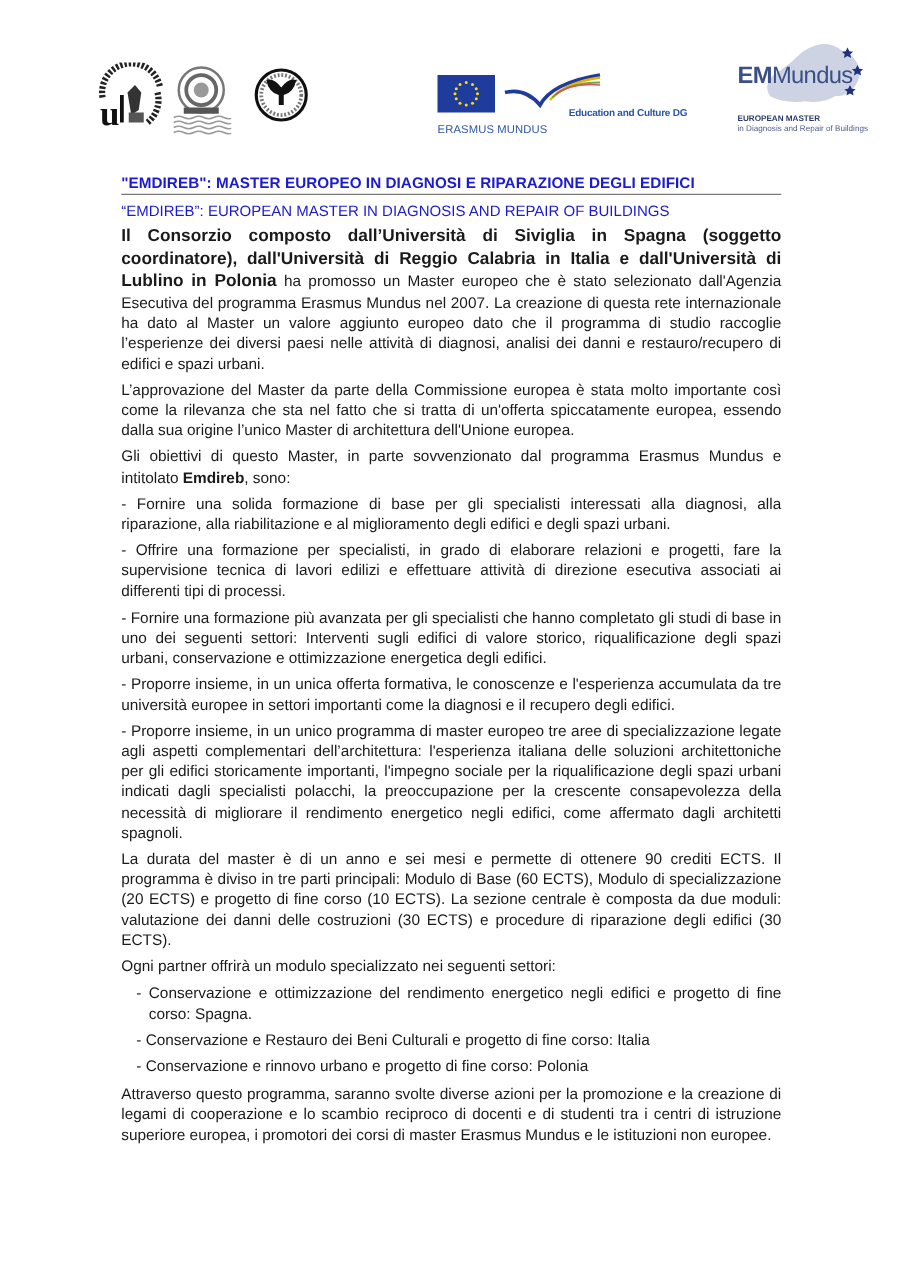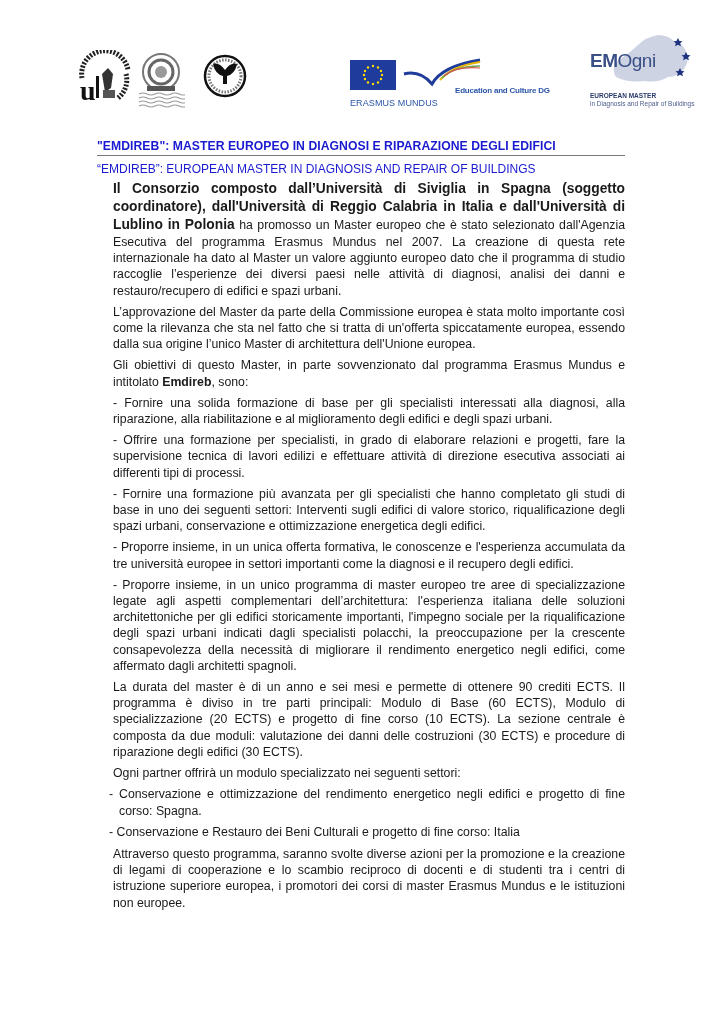--- a/index.html
+++ b/index.html
@@ -26,21 +26,21 @@
   .emd-sub1 { position:absolute; left:12px; top:60px; font-size:6.5px; font-weight:bold; color:#2a3a6a; white-space:nowrap; }
   .emd-sub2 { position:absolute; left:12px; top:68px; font-size:6.5px; color:#4c5d8c; white-space:nowrap; }
 
   
   .title-it { position:absolute; left:97px; top:139px; width:528px; font-size:12.2px; font-weight:bold; color:#1a1ad0; white-space:nowrap; letter-spacing:0.05px; }
   .rule { position:absolute; left:97px; top:155px; width:528px; height:0; border-top:1.3px solid #7a7a7a; }
   .title-en { position:absolute; left:97px; top:162px; width:528px; font-size:12px; color:#1a1ad0; white-space:nowrap; }
 
   
   .body { position:absolute; left:97px; top:180px; width:528px; font-size:12.3px; line-height:16.2px; text-align:justify; }
-  .body p { margin:0 0 5px 16px; }
+  .body p { margin:0 0 5px 0; }
   .lead { font-size:13.8px; font-weight:bold; line-height:18px; }
   .list { margin:3px 0 6px 12px; }
   .list div { margin-bottom:5px; padding-left:10px; text-indent:-10px; }
   strong { font-weight:bold; }
 </style>
 </head>
 <body>
 
 <div class="page">
 
@@ -111,21 +111,21 @@
     <div class="emd-map">
       <svg width="92" height="55" viewBox="0 0 92 55">
         <path d="M10 45 q-6 -10 4 -18 q10 -6 18 -14 q8 -8 20 -10 q10 0 16 6 q8 2 12 10 q4 10 -2 18 q-6 8 -16 8 q-10 6 -24 4 q-16 2 -28 -4z" fill="#cdd3e3"></path>
         <g fill="#1f3280">
           <path d="M72 6 l1.5 3 3 .3 -2.3 2 .7 3 -2.9 -1.6 -2.9 1.6 .7 -3 -2.3 -2 3 -.3z"></path>
           <path d="M80 20 l1.5 3 3 .3 -2.3 2 .7 3 -2.9 -1.6 -2.9 1.6 .7 -3 -2.3 -2 3 -.3z"></path>
           <path d="M74 36 l1.5 3 3 .3 -2.3 2 .7 3 -2.9 -1.6 -2.9 1.6 .7 -3 -2.3 -2 3 -.3z"></path>
         </g>
       </svg>
     </div>
-    <div class="emd-word"><b>EM</b><span>Ogni</span></div>
+    <div class="emd-word"><b>EM</b><span>Mundus</span></div>
     <div class="emd-sub1">EUROPEAN MASTER</div>
     <div class="emd-sub2">in Diagnosis and Repair of Buildings</div>
   </div>
 
   <div class="title-it">"EMDIREB": MASTER EUROPEO IN DIAGNOSI E RIPARAZIONE DEGLI EDIFICI</div>
   <div class="rule"></div>
   <div class="title-en">“EMDIREB”: EUROPEAN MASTER IN DIAGNOSIS AND REPAIR OF BUILDINGS</div>
 
   <div class="body">
     <p><span class="lead">Il Consorzio composto dall’Università di Siviglia in Spagna (soggetto coordinatore), dall'Università di Reggio Calabria in Italia e dall'Università di Lublino in Polonia</span><span> ha promosso un Master europeo che è stato selezionato dall'Agenzia Esecutiva del programma Erasmus Mundus nel 2007. La creazione di questa rete internazionale ha dato al Master un valore aggiunto europeo dato che il programma di studio raccoglie l’esperienze dei diversi paesi nelle attività di diagnosi, analisi dei danni e restauro/recupero di edifici e spazi urbani.</span></p>
@@ -134,16 +134,17 @@
     <p>- Fornire una solida formazione di base per gli specialisti interessati alla diagnosi, alla riparazione, alla riabilitazione e al miglioramento degli edifici e degli spazi urbani.</p>
     <p>- Offrire una formazione per specialisti, in grado di elaborare relazioni e progetti, fare la supervisione tecnica di lavori edilizi e effettuare attività di direzione esecutiva associati ai differenti tipi di processi.</p>
     <p>- Fornire una formazione più avanzata per gli specialisti che hanno completato gli studi di base in uno dei seguenti settori: Interventi sugli edifici di valore storico, riqualificazione degli spazi urbani, conservazione e ottimizzazione energetica degli edifici.</p>
     <p>- Proporre insieme, in un unica offerta formativa, le conoscenze e l'esperienza accumulata da tre università europee in settori importanti come la diagnosi e il recupero degli edifici.</p>
     <p>- Proporre insieme, in un unico programma di master europeo tre aree di specializzazione legate agli aspetti complementari dell’architettura: l'esperienza italiana delle soluzioni architettoniche per gli edifici storicamente importanti, l'impegno sociale per la riqualificazione degli spazi urbani indicati dagli specialisti polacchi, la preoccupazione per la crescente consapevolezza della necessità di migliorare il rendimento energetico negli edifici, come affermato dagli architetti spagnoli.</p>
     <p>La durata del master è di un anno e sei mesi e permette di ottenere 90 crediti ECTS. Il programma è diviso in tre parti principali: Modulo di Base (60 ECTS), Modulo di specializzazione (20 ECTS) e progetto di fine corso (10 ECTS). La sezione centrale è composta da due moduli: valutazione dei danni delle costruzioni (30 ECTS) e procedure di riparazione degli edifici (30 ECTS).</p>
     <p>Ogni partner offrirà un modulo specializzato nei seguenti settori:</p>
     <div class="list">
       <div>- Conservazione e ottimizzazione del rendimento energetico negli edifici e progetto di fine corso: Spagna.</div>
       <div>- Conservazione e Restauro dei Beni Culturali e progetto di fine corso: Italia</div>
+      <div>- Conservazione e rinnovo urbano e progetto di fine corso: Polonia</div>
     </div>
     <p>Attraverso questo programma, saranno svolte diverse azioni per la promozione e la creazione di legami di cooperazione e lo scambio reciproco di docenti e di studenti tra i centri di istruzione superiore europea, i promotori dei corsi di master Erasmus Mundus e le istituzioni non europee.</p>
   </div>
 </div>
 
 </body></html>

